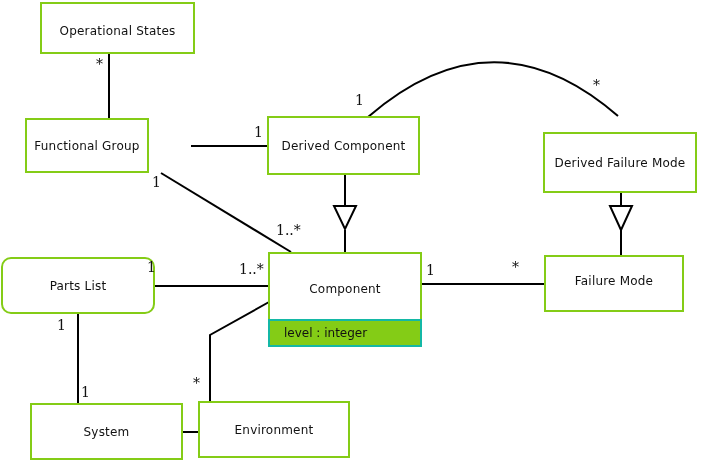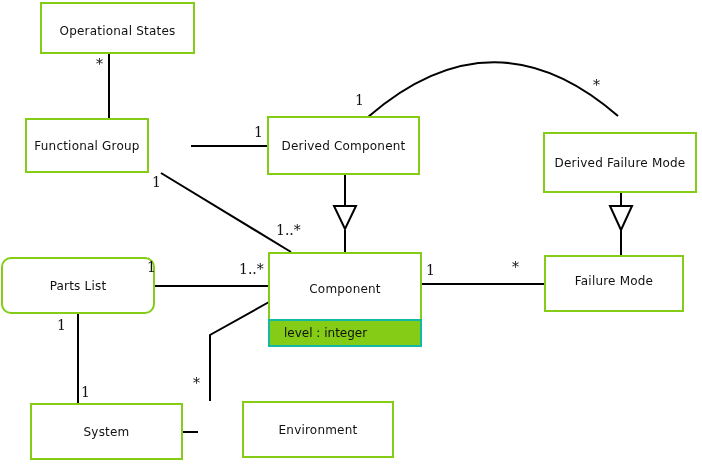--- a/index.html
+++ b/index.html
@@ -119,21 +119,21 @@
   </div>
 
   <div class="uml-box" style="left:544px; top:255px; width:140px; height:57px; padding-bottom:6px;">
     <span>Failure Mode</span>
   </div>
 
   <div class="uml-box" style="left:1px; top:403px; width:153px; height:57px;margin-left:29px;">
     <span>System</span>
   </div>
 
-  <div class="uml-box" style="left:198px; top:401px; width:152px; height:57px;margin-left:44px;">
+  <div class="uml-box" style="left:198px; top:401px; width:152px; height:57px;">
     <span>Environment</span>
   </div>
 
   <div class="mult-label" style="left:96px;  top:57px;">*</div>
   <div class="mult-label" style="left:152px; top:175px;">1</div>
   <div class="mult-label" style="left:254px; top:125px;">1</div>
   <div class="mult-label" style="left:355px; top:93px;">1</div>
   <div class="mult-label" style="left:593px; top:78px;">*</div>
   <div class="mult-label" style="left:276px; top:223px;">1..*</div>
   <div class="mult-label" style="left:147px; top:260px;">1</div>

